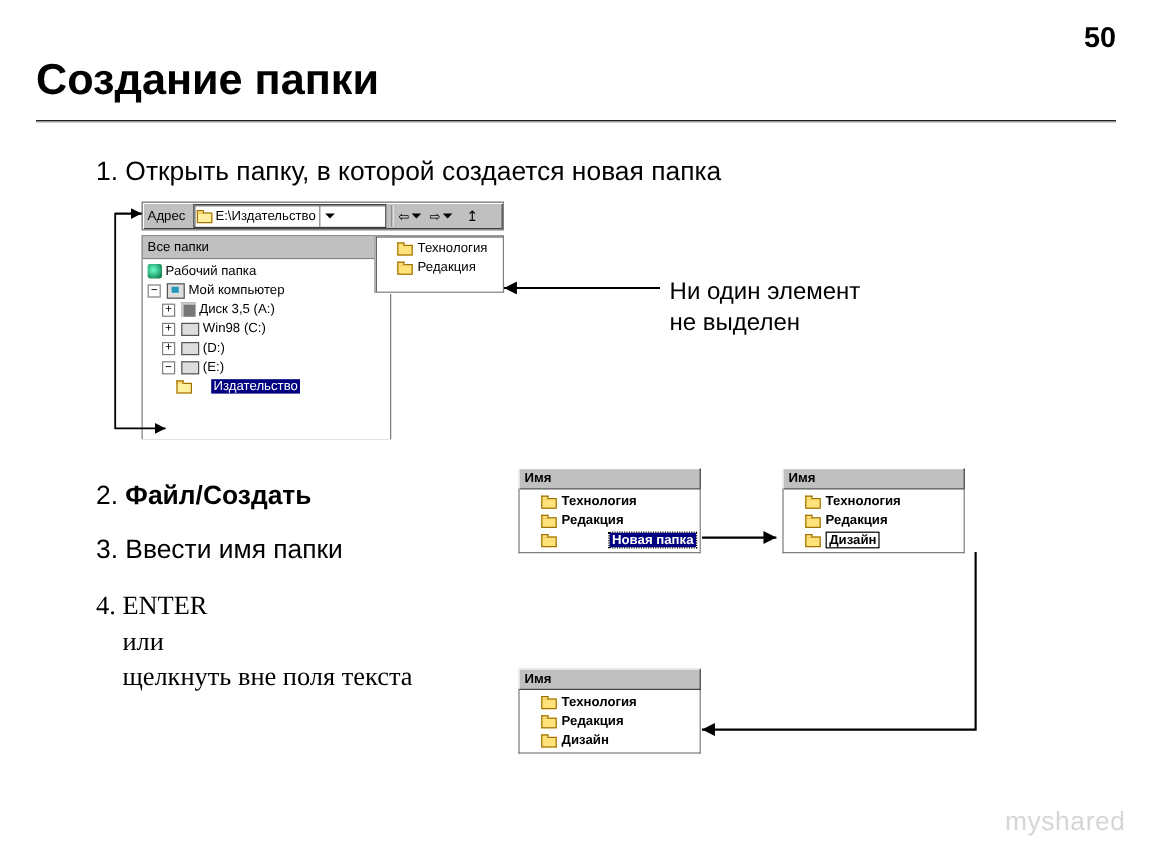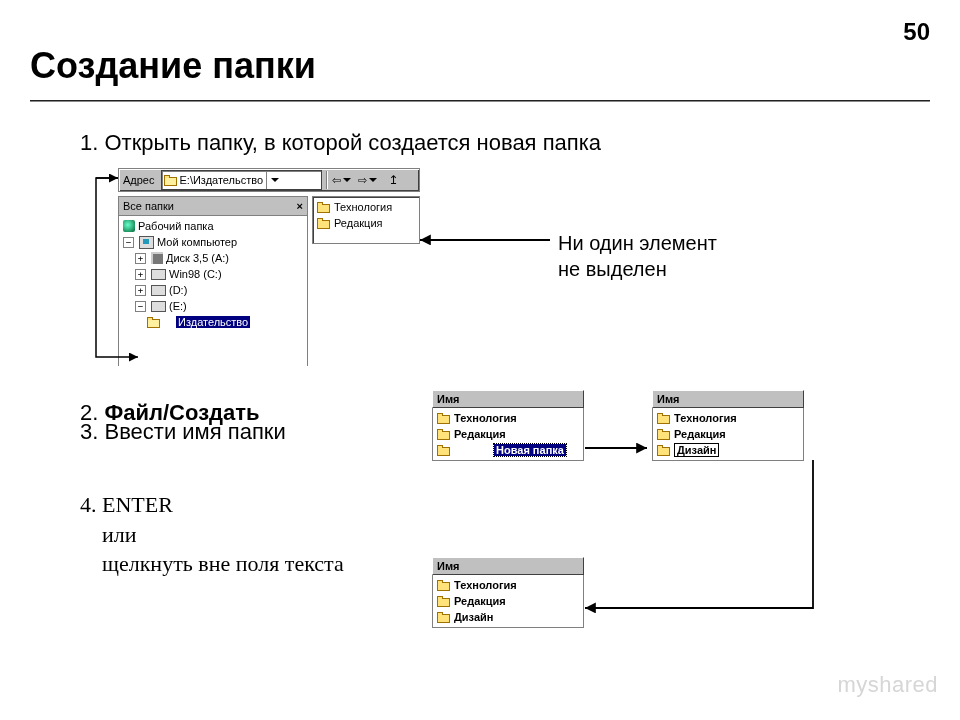--- a/index.html
+++ b/index.html
@@ -42,21 +42,21 @@
     font-size: 22px;
   }
   .annotation {
     position: absolute;
     top: 230px;
     left: 558px;
     font-size: 20px;
     line-height: 1.3;
   }
   .step2 { position: absolute; top: 400px; left: 80px; font-size: 22px; }
-  .step3 { position: absolute; top: 419px; left: 80px; font-size: 22px; }
+  .step3 { position: absolute; top: 445px; left: 80px; font-size: 22px; }
   .step4 { position: absolute; top: 490px; left: 80px; font-size: 22px; line-height: 1.35; font-family: Liberation Serif, serif; }
 
   
   .win-panel {
     position: absolute;
     background: #c0c0c0;
     border: 1px solid #808080;
     box-shadow: inset 1px 1px 0 #fff, inset -1px -1px 0 #404040;
     font-family: Tahoma, "MS Sans Serif", Arial, sans-serif;
     font-size: 11px;
@@ -129,21 +129,21 @@
   }
   .tb-btn .tri-down { margin-left:2px; border-top-color:#000; }
   .up-icon::before {
     content: "↥";
     font-size: 12px;
   }
 
   .tree-panel {
     top: 196px;
     left: 118px;
-    width: 190px;
+    width: 208px;
     height: 170px;
     box-sizing: border-box;
   }
   .tree-header {
     height: 18px;
     background: #c0c0c0;
     border-bottom: 1px solid #808080;
     display: flex; align-items: center; justify-content: space-between;
     padding: 0 4px;
     font-size: 11px;
@@ -197,21 +197,21 @@
     box-sizing: border-box;
     padding: 2px;
   }
   .list-right {
     top: 196px;
     left: 312px;
     width: 108px;
     height: 48px;
   }
   .list-item {
-    display:flex; align-items:center; height:16px; gap:4px; padding-left:2px;
+    display:flex; align-items:center; height:16px; gap:4px; padding-left:16px;
   }
   .list-item.editing span.lbl {
     background:#000080; color:#fff; padding:0 2px;
     outline: 1px dotted #000;
     margin-left: 40px;
   }
   .list-item.editing-plain span.lbl {
     background:#fff; color:#000; padding:0 2px;
     border:1px solid #000;
   }

